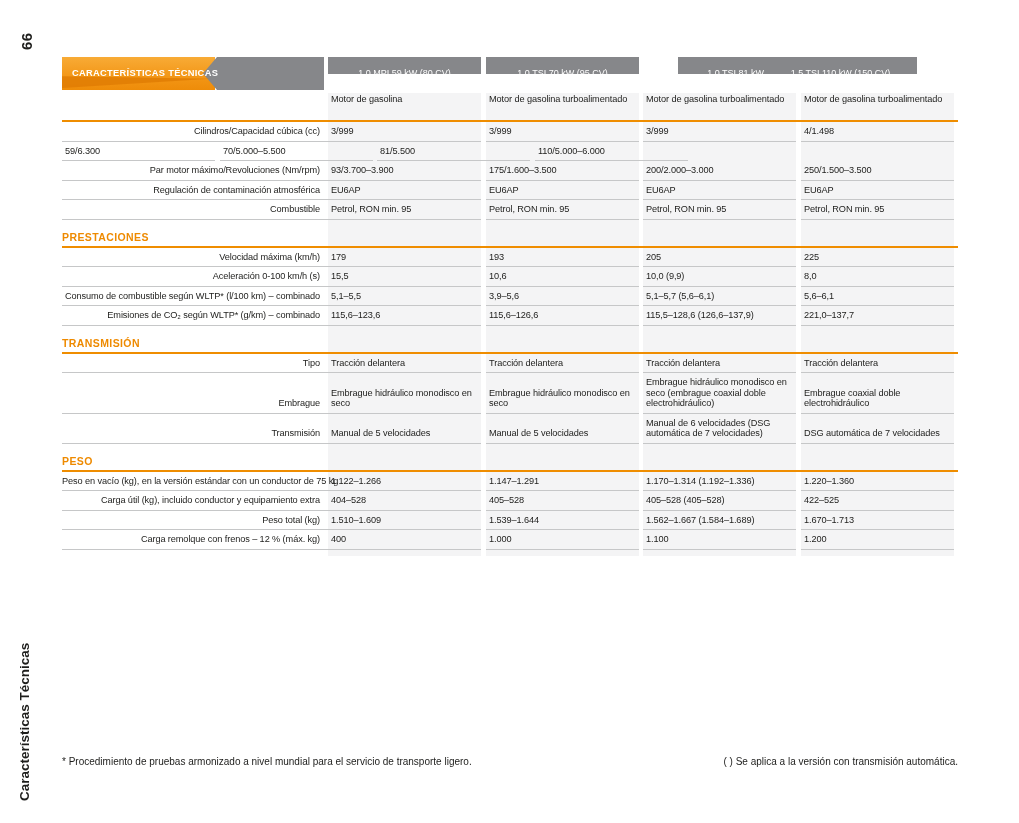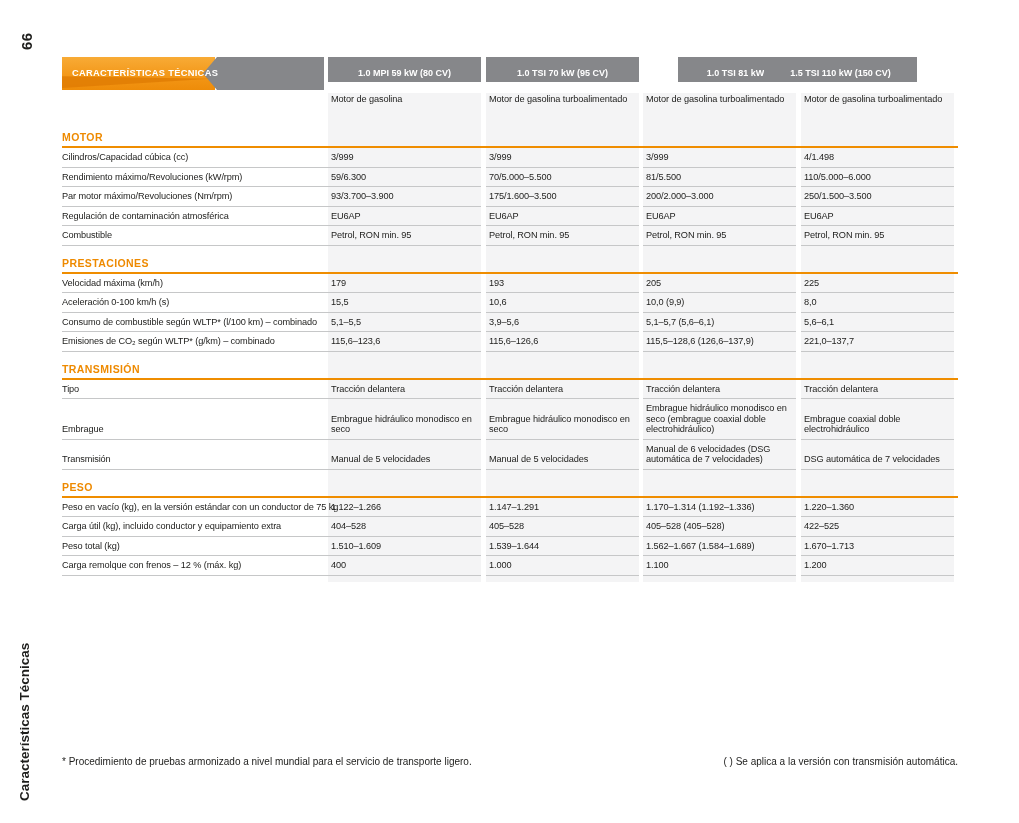--- a/index.html
+++ b/index.html
@@ -39,37 +39,37 @@
     position:absolute; left:0; top:0; width:149px; height:33px;
     background:#e17d04; opacity:.85;
     clip-path:polygon(0 58%, 100% 66%, 0 94%);
   }
   .ribbon-label {
     position:absolute; left:10px; top:0; height:33px; line-height:33px;
     color:#fff; font-size:9.3px; font-weight:bold; letter-spacing:.3px;
     white-space:nowrap; z-index:2;
   }
   .col-header {
-    position:absolute; top:0; width:153px; height:25px;
+    position:absolute; top:0; width:153px; height:17px;
     background:#86878a; color:#ffffff;
-    font-weight:bold; font-size:9px; text-align:center; line-height:33px;
+    font-weight:normal; font-size:9px; text-align:center; line-height:33px;
     white-space:nowrap;
   }
   .col-header.c0{left:266px}.col-header.c1{left:424px}.col-header.c2{left:616px}.col-header.c3{left:702px}
 
   
   .table-body { position:relative; padding-bottom:6px; }
   .band { position:absolute; top:3px; bottom:0; width:153px; background:#f4f4f5; }
   .band.b0{left:266px}.band.b1{left:424px}.band.b2{left:581px}.band.b3{left:739px}
 
   .row { position:relative; display:flex; align-items:flex-end; }
   .cell { font-size:9.2px; letter-spacing:-.1px; line-height:10.5px; }
   .cell.label {
     width:266px; padding:4px 8px 4px 0;
-    border-bottom:1px solid #c6c7c8; white-space:nowrap;
+    border-bottom:1px solid #c6c7c8; white-space:nowrap;text-align:right;
   }
   .cell.value {
     width:153px; padding:4px 4px 4px 3px;
     border-bottom:1px solid #c6c7c8;
   }
   .cell.value.g1{margin-left:5px}.cell.value.g2{margin-left:4px}.cell.value.g3{margin-left:5px}
 
   .subtitle-row { min-height:30px; align-items:flex-start; padding-top:0; }
   .subtitle-row .cell { border-bottom:none; }
 
@@ -112,31 +112,29 @@
       <div class="band b3"></div>
 
       <div class="row subtitle-row">
         <div class="cell label"></div>
         <div class="cell value g0">Motor de gasolina</div>
         <div class="cell value g1">Motor de gasolina turboalimentado</div>
         <div class="cell value g2">Motor de gasolina turboalimentado</div>
         <div class="cell value g3">Motor de gasolina turboalimentado</div>
       </div>
 
-    <div class="section-title">MOTOR</div>
         <div class="section-rule"></div>
         <div class="row">
           <div class="cell label">Cilindros/Capacidad cúbica (cc)</div>
           <div class="cell value g0">3/999</div>
           <div class="cell value g1">3/999</div>
           <div class="cell value g2">3/999</div>
           <div class="cell value g3">4/1.498</div>
         </div>
         <div class="row">
-          <div class="cell label">Rendimiento máximo/Revoluciones (kW/rpm)</div>
           <div class="cell value g0">59/6.300</div>
           <div class="cell value g1">70/5.000–5.500</div>
           <div class="cell value g2">81/5.500</div>
           <div class="cell value g3">110/5.000–6.000</div>
         </div>
         <div class="row">
           <div class="cell label">Par motor máximo/Revoluciones (Nm/rpm)</div>
           <div class="cell value g0">93/3.700–3.900</div>
           <div class="cell value g1">175/1.600–3.500</div>
           <div class="cell value g2">200/2.000–3.000</div>

